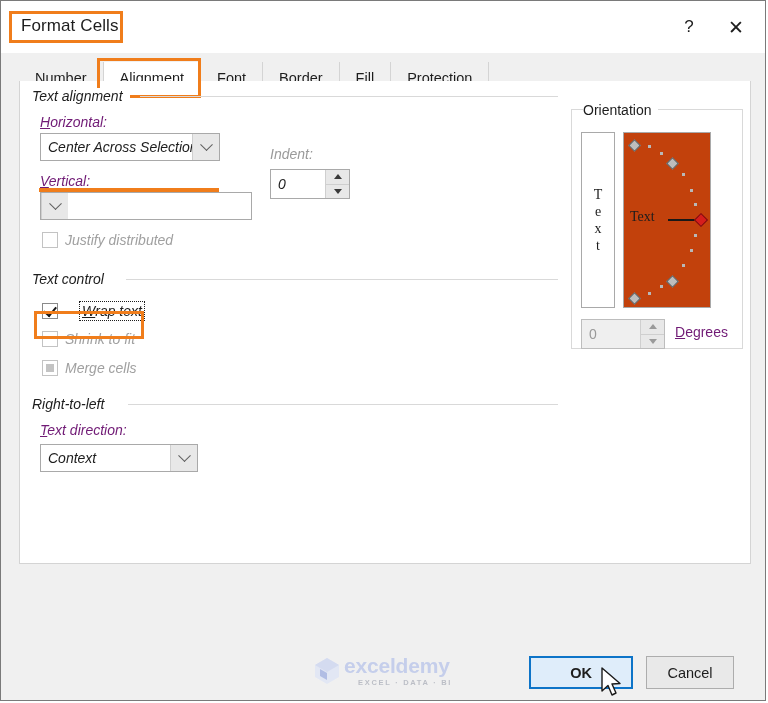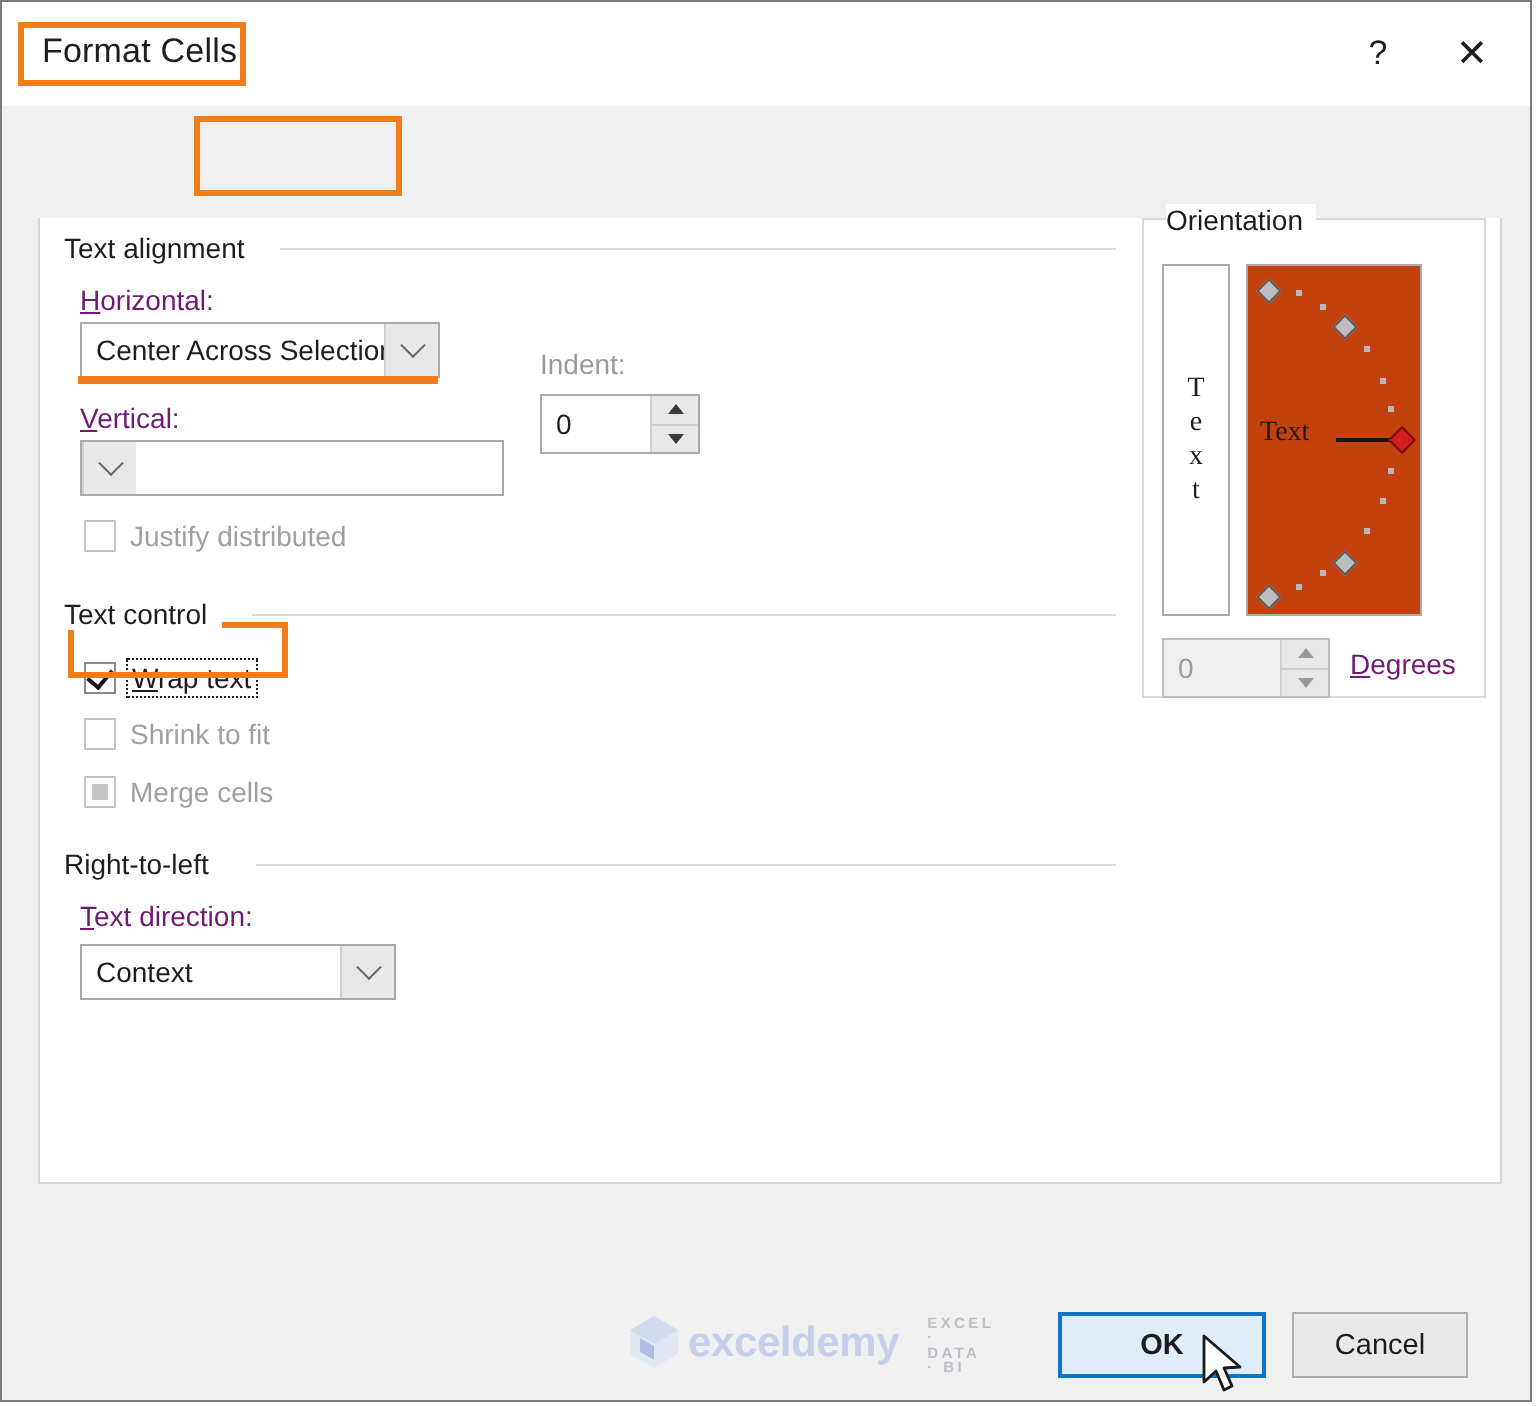--- a/index.html
+++ b/index.html
@@ -104,27 +104,28 @@
     cursor: default;
   }
   .tab.active {
     background: #ffffff;
   }
 
   
   #tabpage {
     position: absolute;
     left: 18px;
-    top: 108px;
+    top: 80px;
     width: 732px;
     height: 483px;
     background: #ffffff;
     border: 1px solid #d4d4d4;
     border-top: none;
     box-sizing: border-box;
+    font-style: italic;
   }
 
   
   .grouplabel {
     position: absolute;
     font-size: 14px;
     color: #1d1d1d;
     background: #ffffff;
     padding-right: 7px;
     white-space: nowrap;
@@ -367,23 +368,22 @@
   }
   #wm-hex {
     width: 26px; height: 28px;
     position: relative;
     flex: none;
     margin-right: 4px;
   }
   #wm-hex svg { display: block; }
   #wm-words {
     display: flex;
-    flex-direction: row;
+    flex-direction: column;
     line-height: 1;
-    align-items: center;
   }
   #wm-name {
     font-size: 21px;
     font-weight: bold;
     color: #c3cdeb;
     letter-spacing: -0.2px;
   }
   #wm-tag {
     font-size: 7.5px;
     color: #b9bcc4;
@@ -427,20 +427,28 @@
 <body>
 
 <div id="dialog">
 
   <div id="titlebar">
     <div id="title-text">Format Cells</div>
     <button class="titlebtn" id="help-btn">?</button>
     <button class="titlebtn" id="close-btn">✕</button>
   </div>
 
+  <div id="tabstrip">
+    <div class="tab">Number</div>
+    <div class="tab active">Alignment</div>
+    <div class="tab">Font</div>
+    <div class="tab">Border</div>
+    <div class="tab">Fill</div>
+    <div class="tab">Protection</div>
+  </div>
 
   <div id="tabpage">
 
     <div class="grouplabel" style="left:12px; top:7px;">Text alignment</div>
     <div class="grouprule" style="left:120px; top:15px; width:418px;"></div>
 
     <div class="flabel" style="left:20px; top:33px;"><u>H</u>orizontal:</div>
     <div class="combo" style="left:20px; top:52px; width:180px;">
       <span class="ctext">Center Across Selection</span>
       <span class="cbtn">
@@ -469,21 +477,21 @@
     </div>
 
     <div class="checkrow" style="left:22px; top:151px;">
       <span class="cbox dim"></span>
       <span class="clabel dim">Justify distributed</span>
     </div>
 
     <div class="grouplabel" style="left:12px; top:190px;">Text control</div>
     <div class="grouprule" style="left:106px; top:198px; width:432px;"></div>
 
-    <div class="checkrow" style="left:22px; top:220px;">
+    <div class="checkrow" style="left:22px; top:220px;gap:16px;">
       <span class="cbox">
           <i class="cmark"></i>
         </span>
       <span class="clabel focusring"><u>W</u>rap text</span>
     </div>
 
     <div class="checkrow" style="left:22px; top:250px;">
       <span class="cbox dim"></span>
       <span class="clabel dim">Shrink to fit</span>
     </div>

